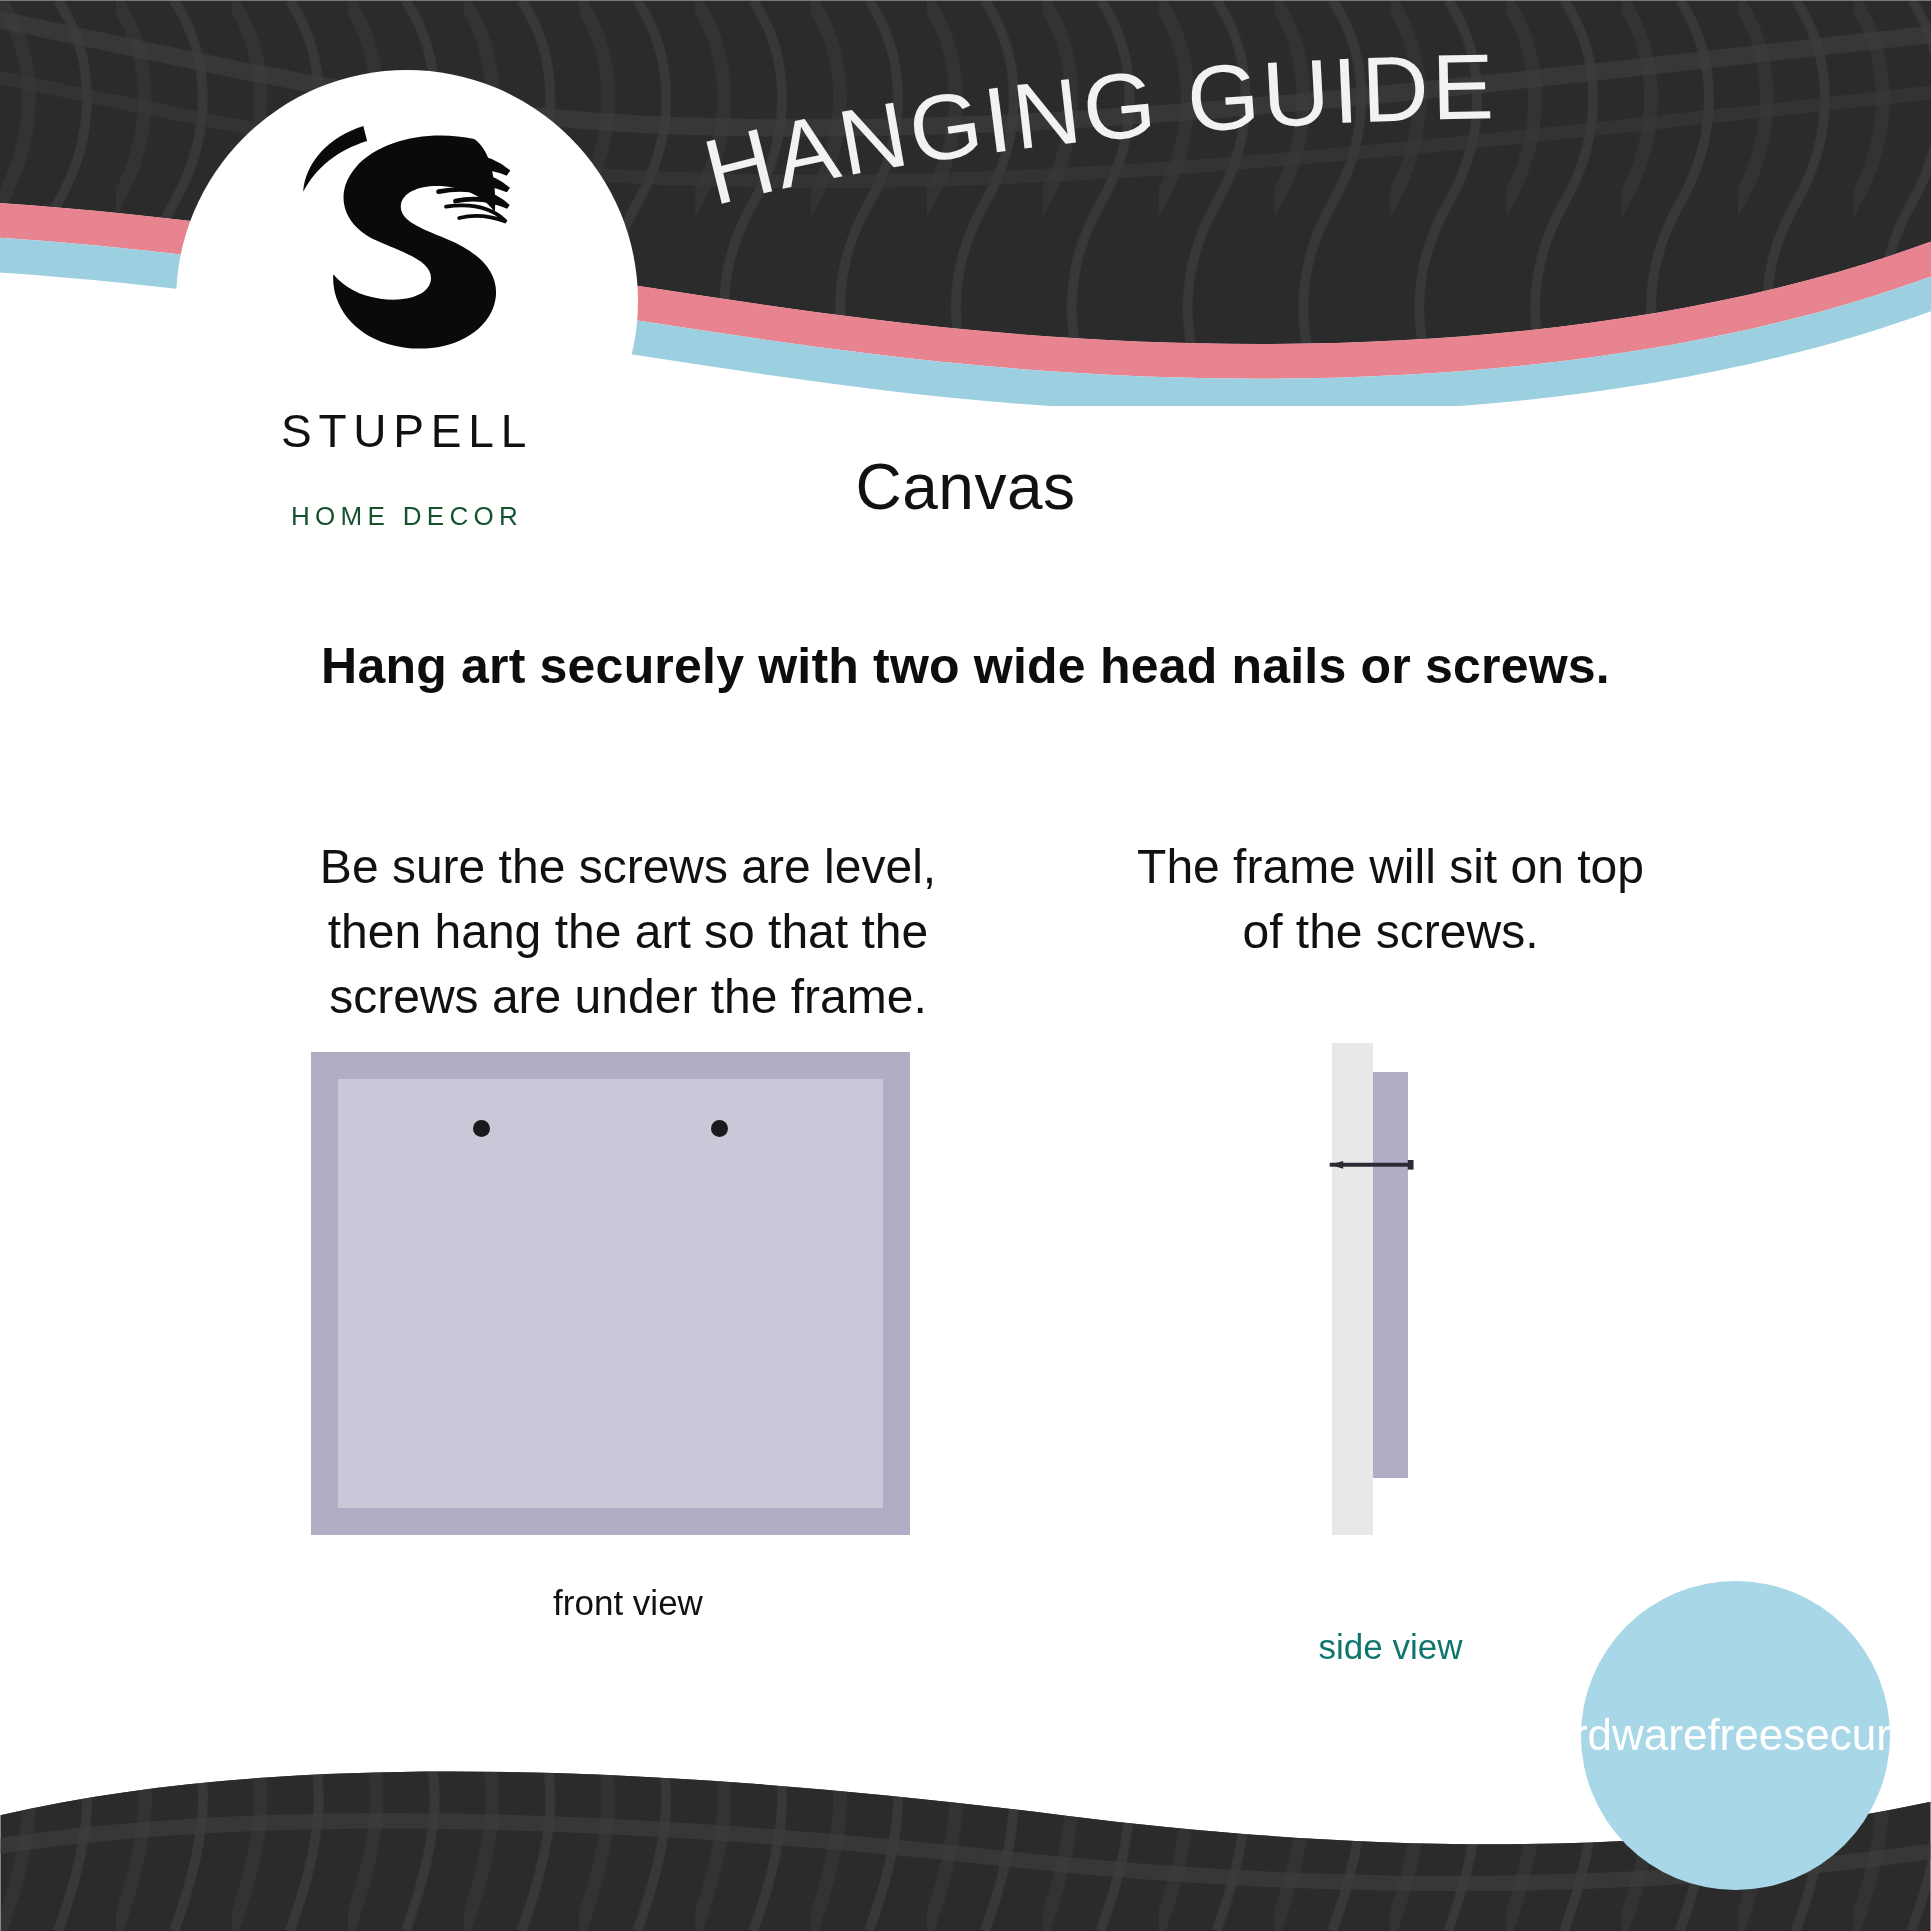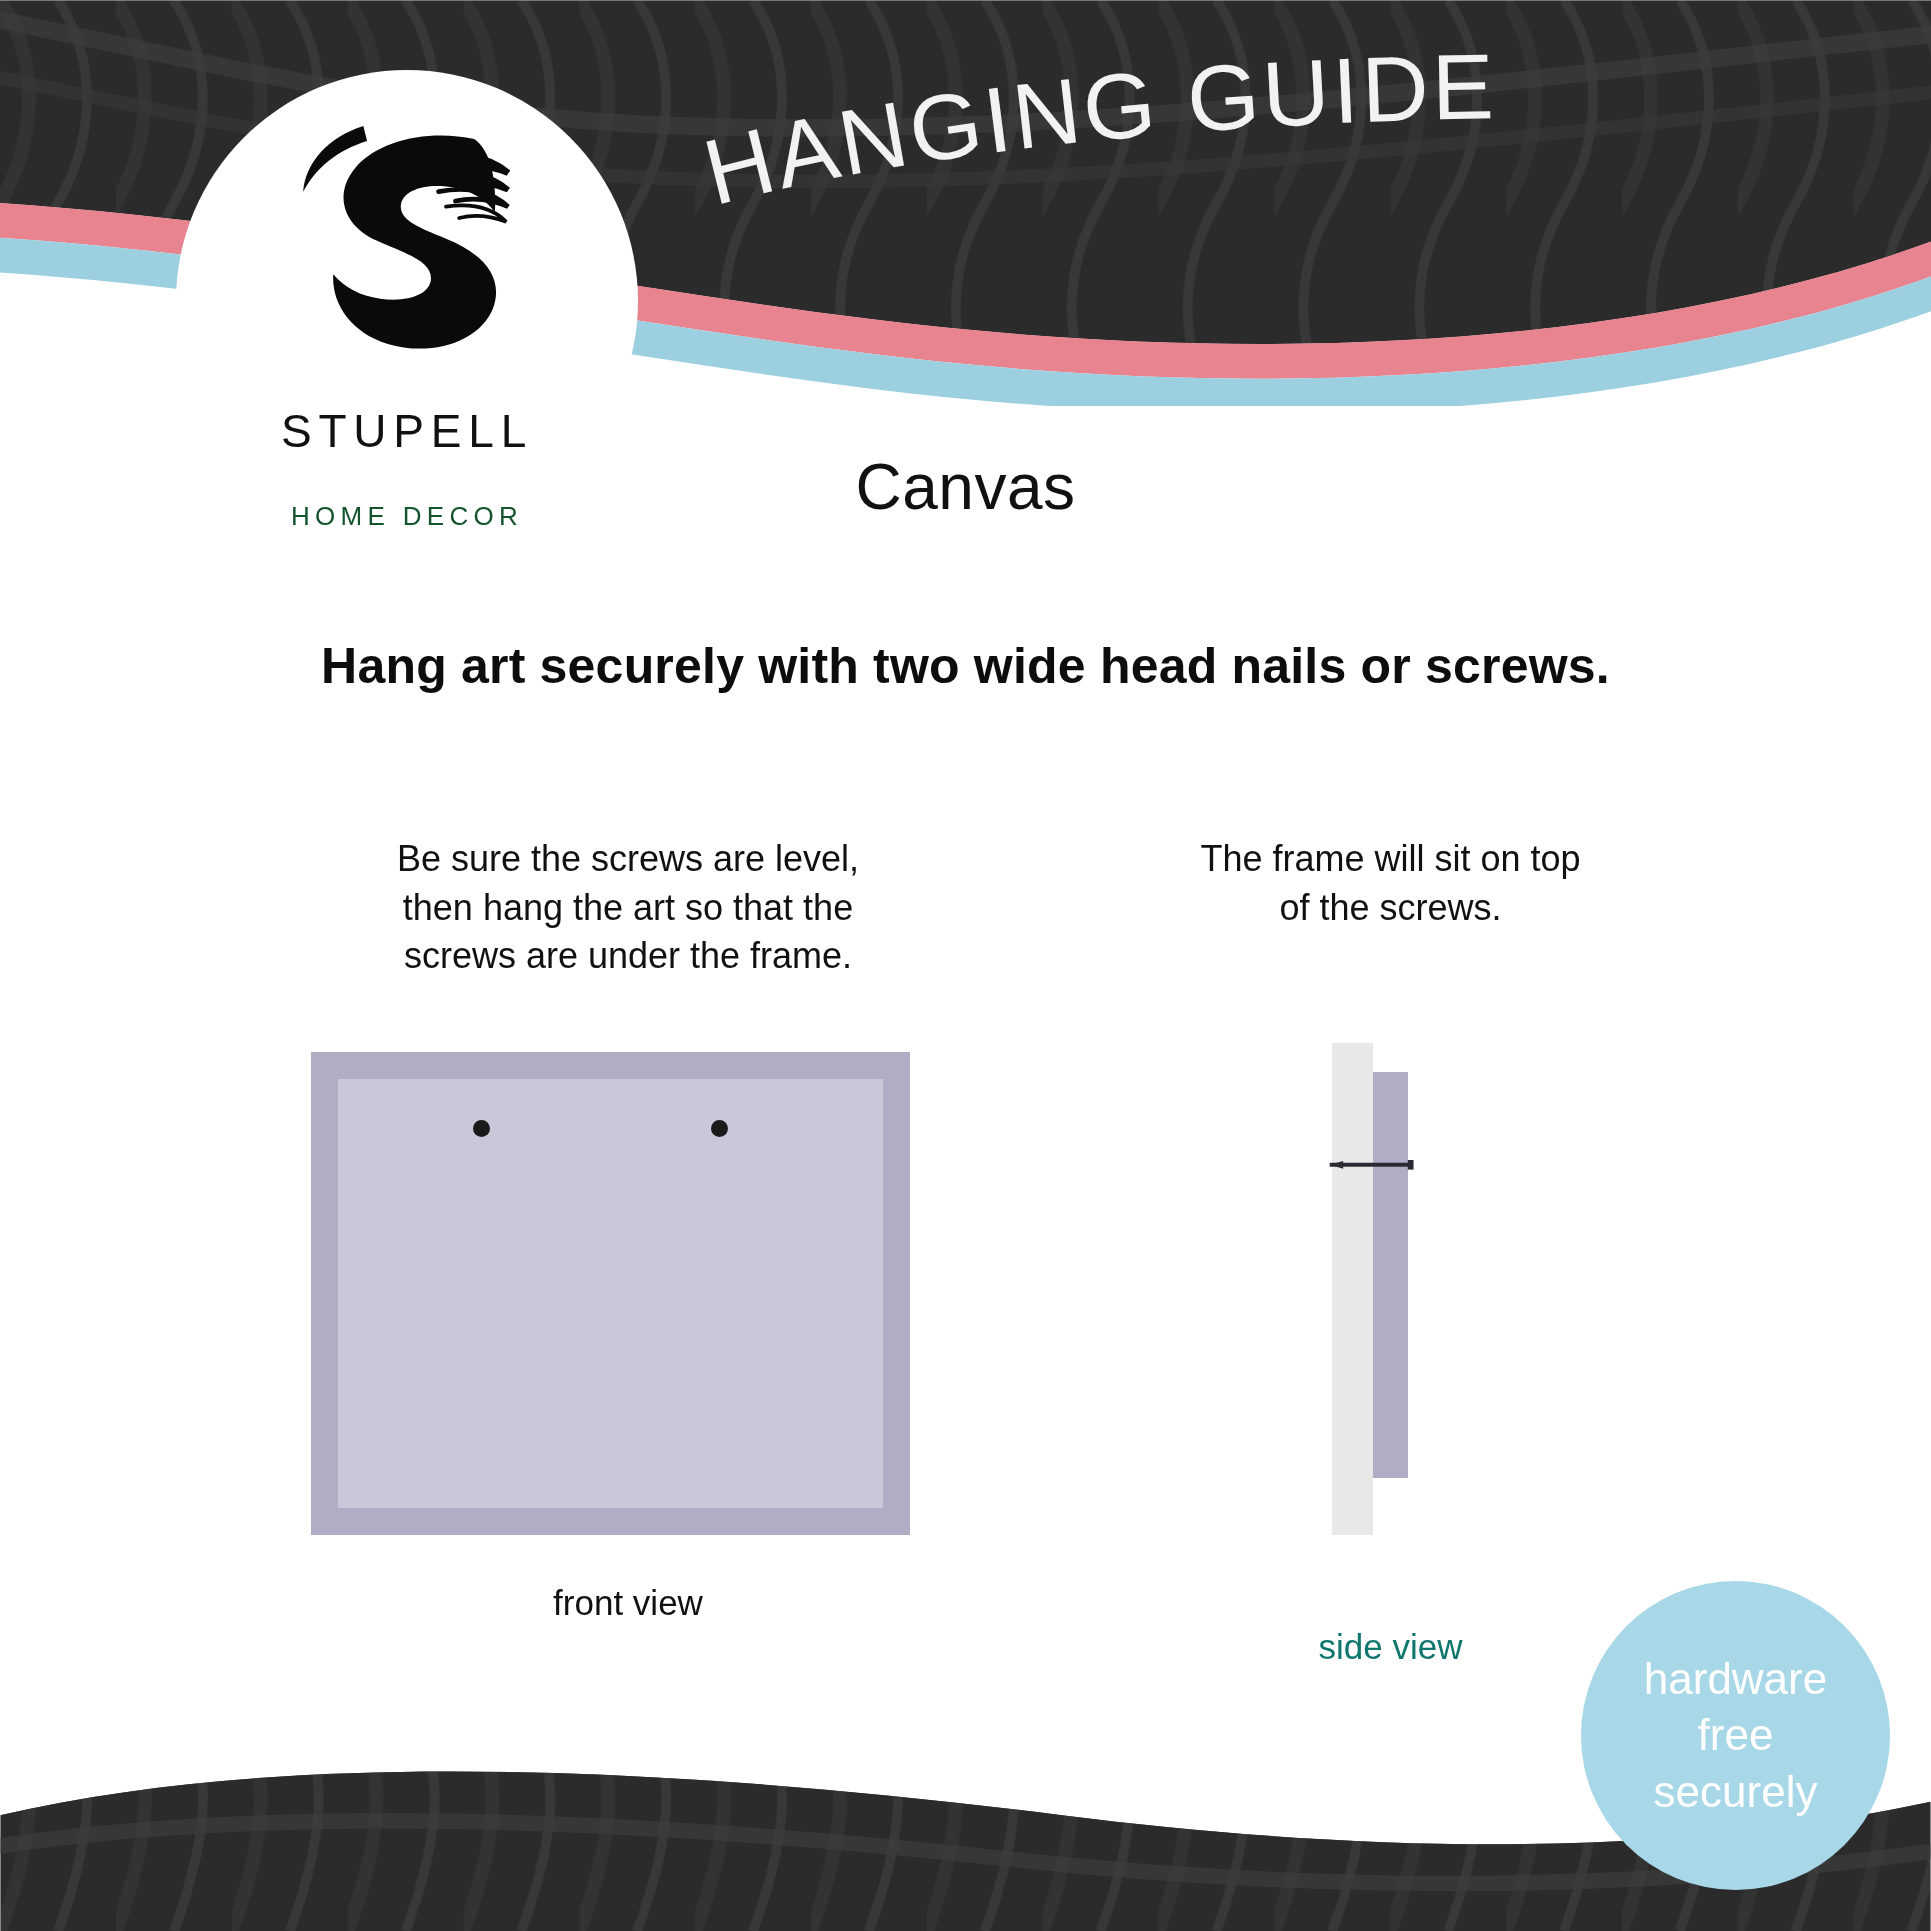--- a/index.html
+++ b/index.html
@@ -105,21 +105,21 @@
     left: 290px; top: 835px;
     width: 676px;
   }
   .col-side {
     position: absolute;
     left: 1091px; top: 835px;
     width: 599px;
   }
   .col-caption-top {
     text-align: center;
-    font-size: 36px;
+    font-size: 48px;
     line-height: 1.35;
     color: #111111;
   }
 
   
   .front-art {
     position: absolute;
     left: 311px; top: 1052px;
     width: 599px; height: 483px;
     background: #b0adc4;
@@ -179,21 +179,21 @@
   }
 
   
   .badge {
     position: absolute;
     right: 41px; bottom: 41px;
     width: 309px; height: 309px;
     border-radius: 50%;
     background: #a8d8e8;
     display: flex;
-    flex-direction: column;
+    flex-direction: row;
     align-items: center;
     justify-content: center;
     z-index: 20;
     color: #ffffff;
     font-size: 44px;
     line-height: 1.28;
     text-align: center;
   }
 </style>
 </head>

